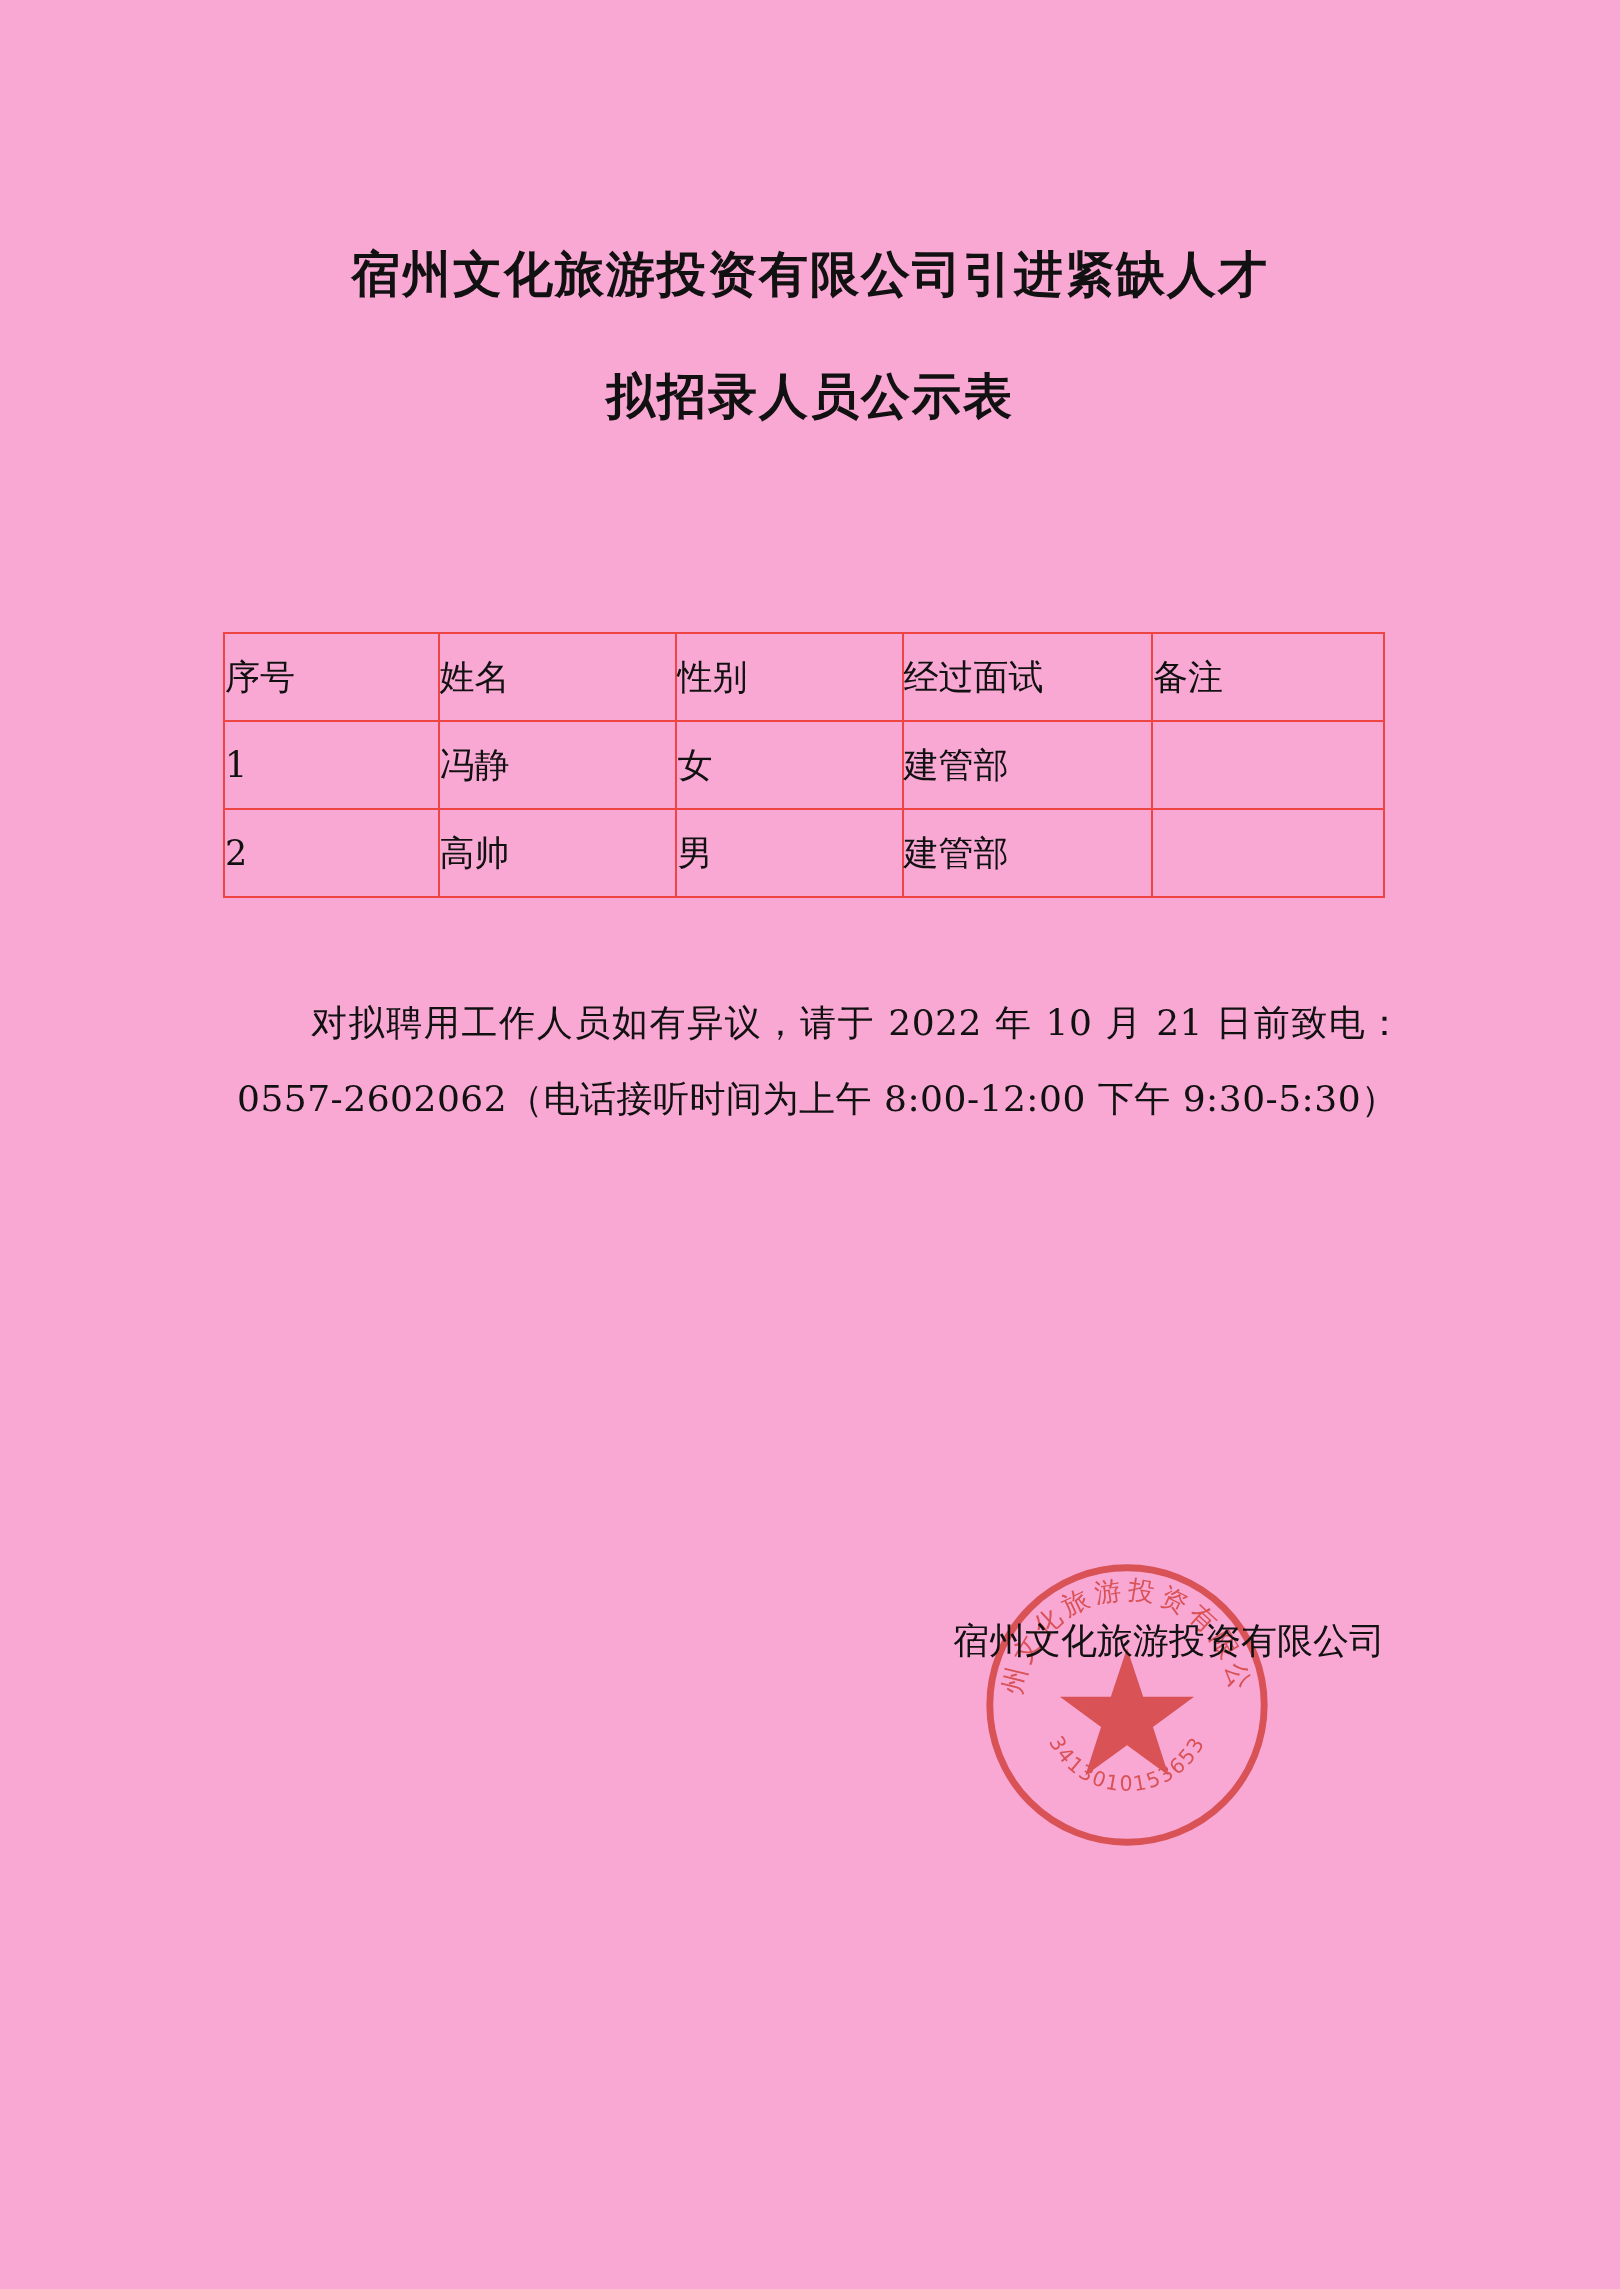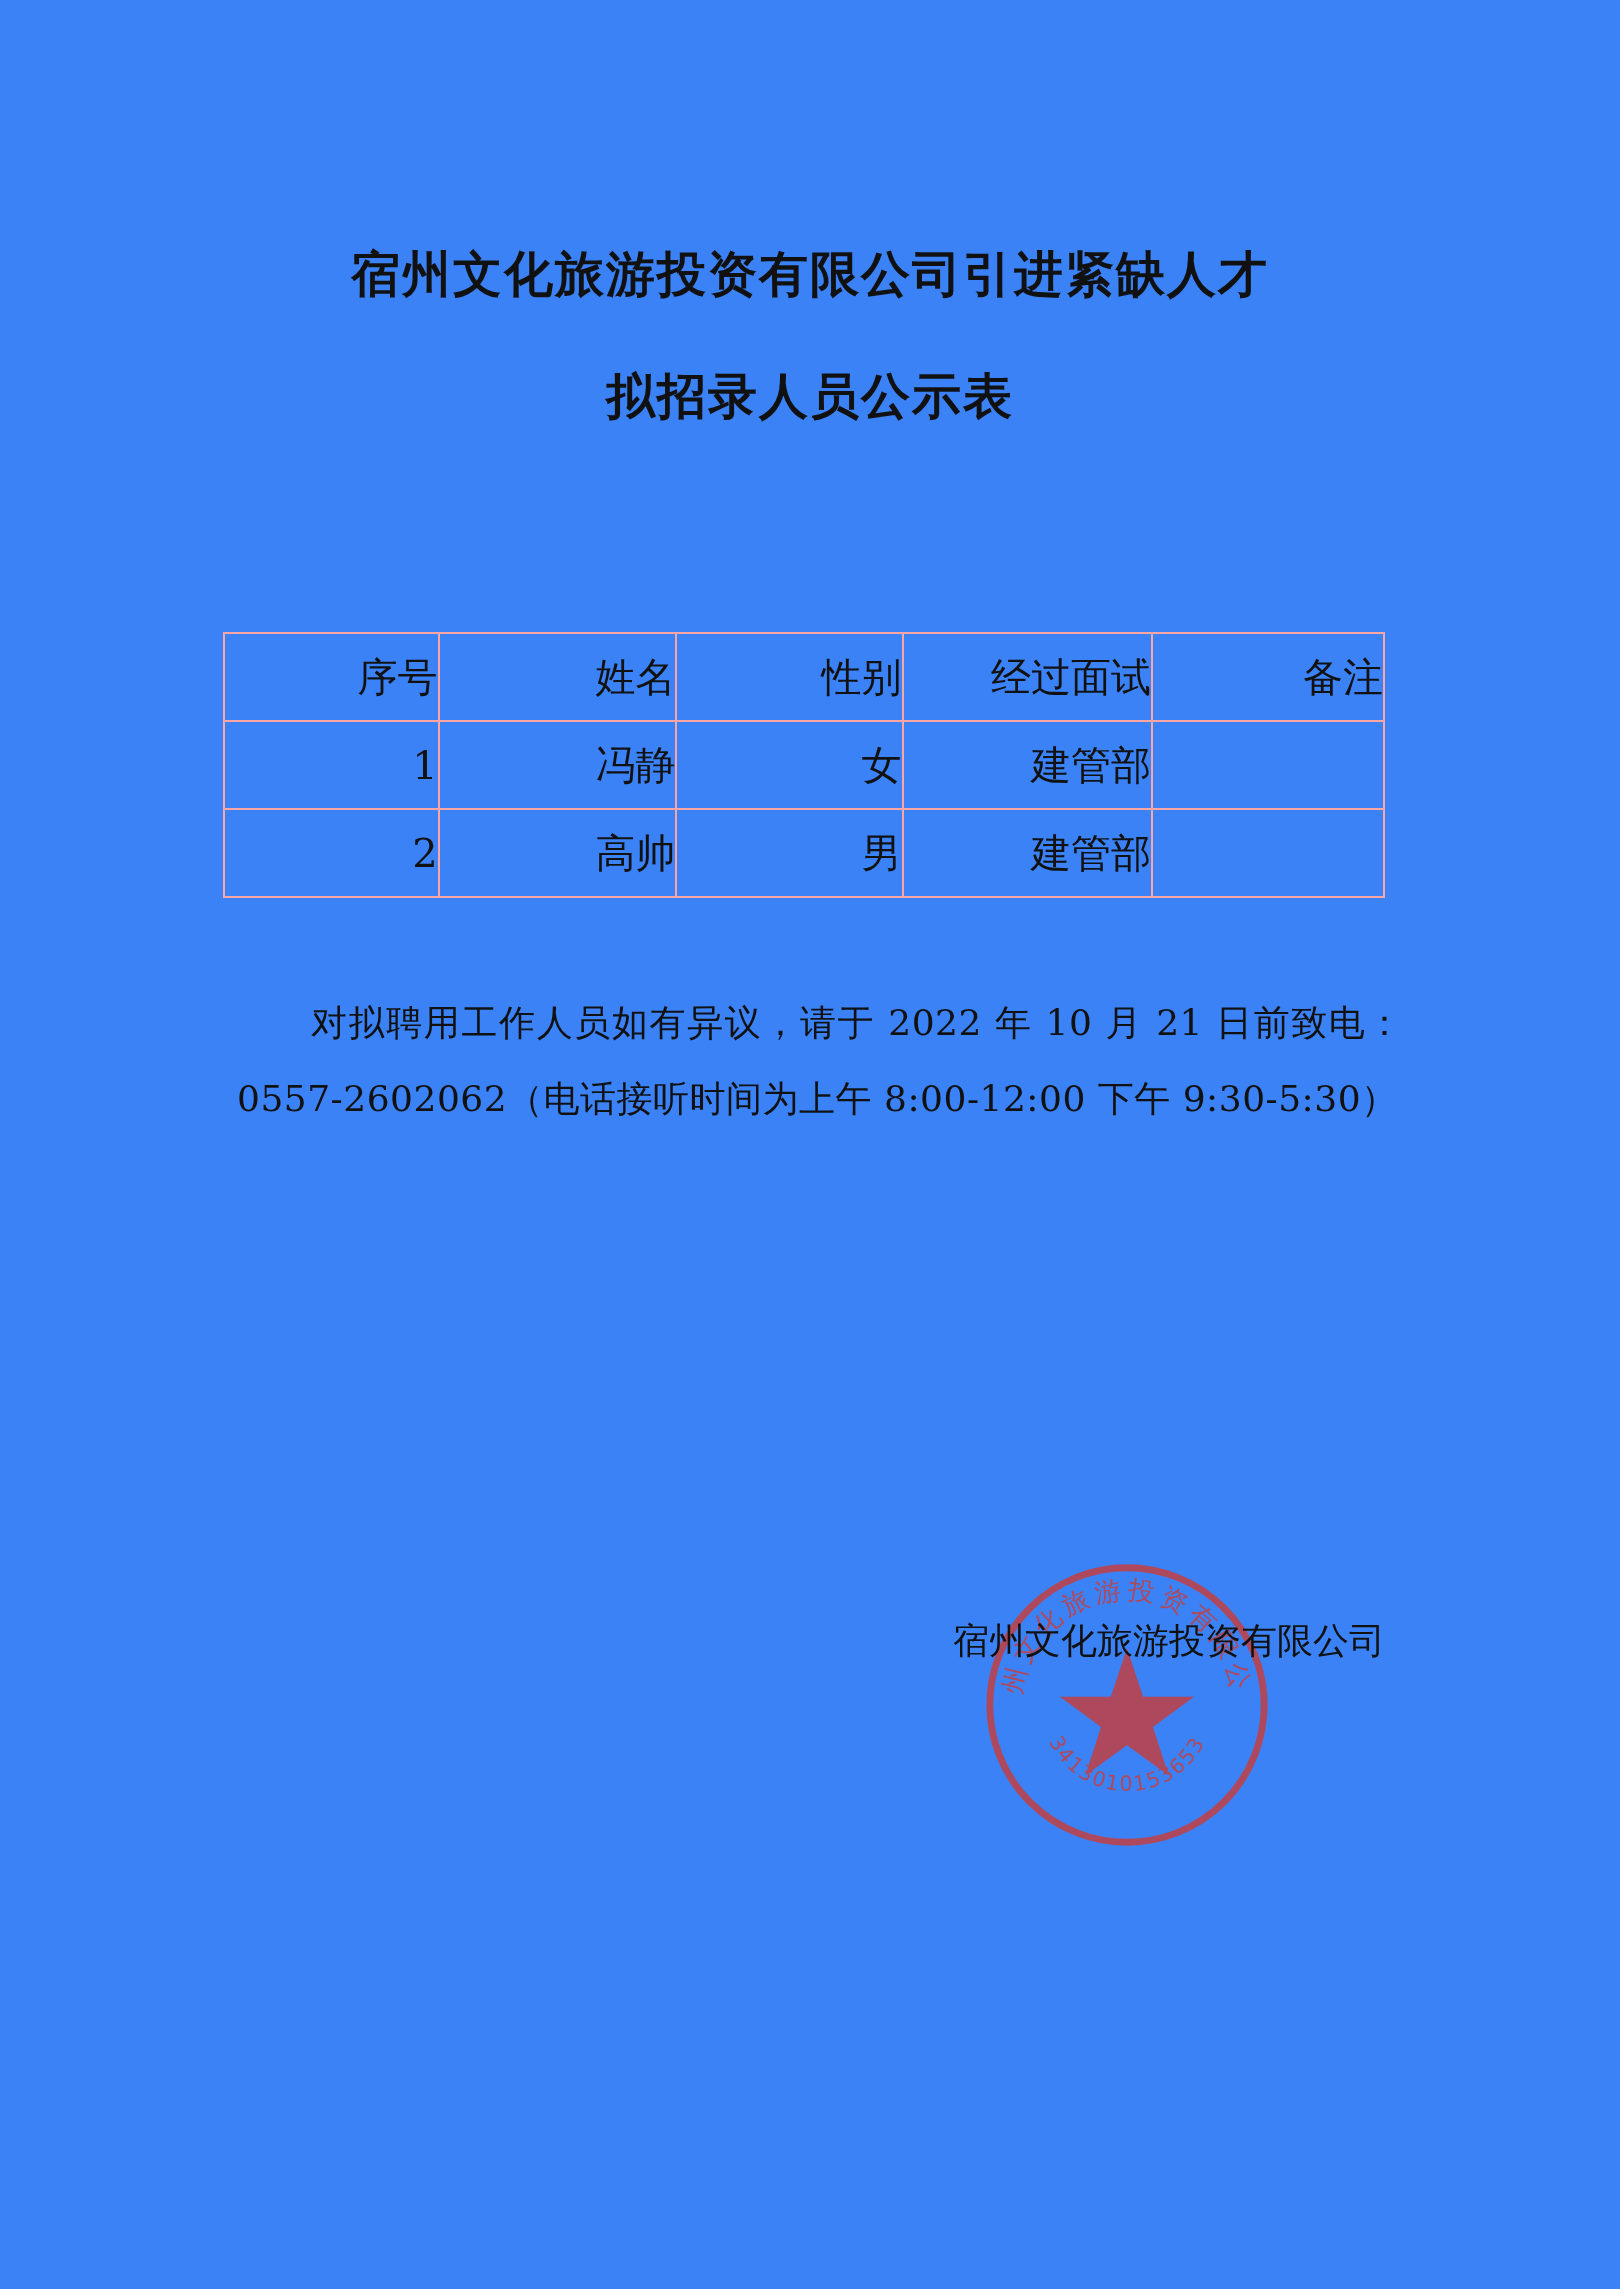--- a/index.html
+++ b/index.html
@@ -11,21 +11,21 @@
     width: 1620px;
     height: 2290px;
     position: relative;
     font-family: "DejaVu Serif", "Liberation Serif", serif;
     color: #1a1a1a;
     overflow: hidden;
   }
   .page {
     position: absolute;
     inset: 0;
-    background: #3b82f6;
+    background: #f9a8d4;
   }
 
   
   .title-block {
     position: absolute;
     top: 250px;
     left: 0;
     width: 100%;
     text-align: center;
   }
@@ -48,25 +48,25 @@
     top: 632px;
     left: 223px;
     width: 1162px;
   }
   table.pub {
     border-collapse: collapse;
     width: 100%;
     table-layout: fixed;
   }
   table.pub td, table.pub th {
-    border: 2px solid #fca5a5;
+    border: 2px solid #ef4444;
     height: 86px;
-    text-align: right;
+    text-align: left;
     vertical-align: middle;
-    font-size: 40px;
+    font-size: 35px;
     font-family: "DejaVu Serif", "Liberation Serif", serif;
     color: #111111;
     font-weight: normal;
     padding: 0;
   }
   table.pub th {
     font-weight: normal;
   }
   col.c1 { width: 18.5%; }
   col.c2 { width: 20.5%; }

